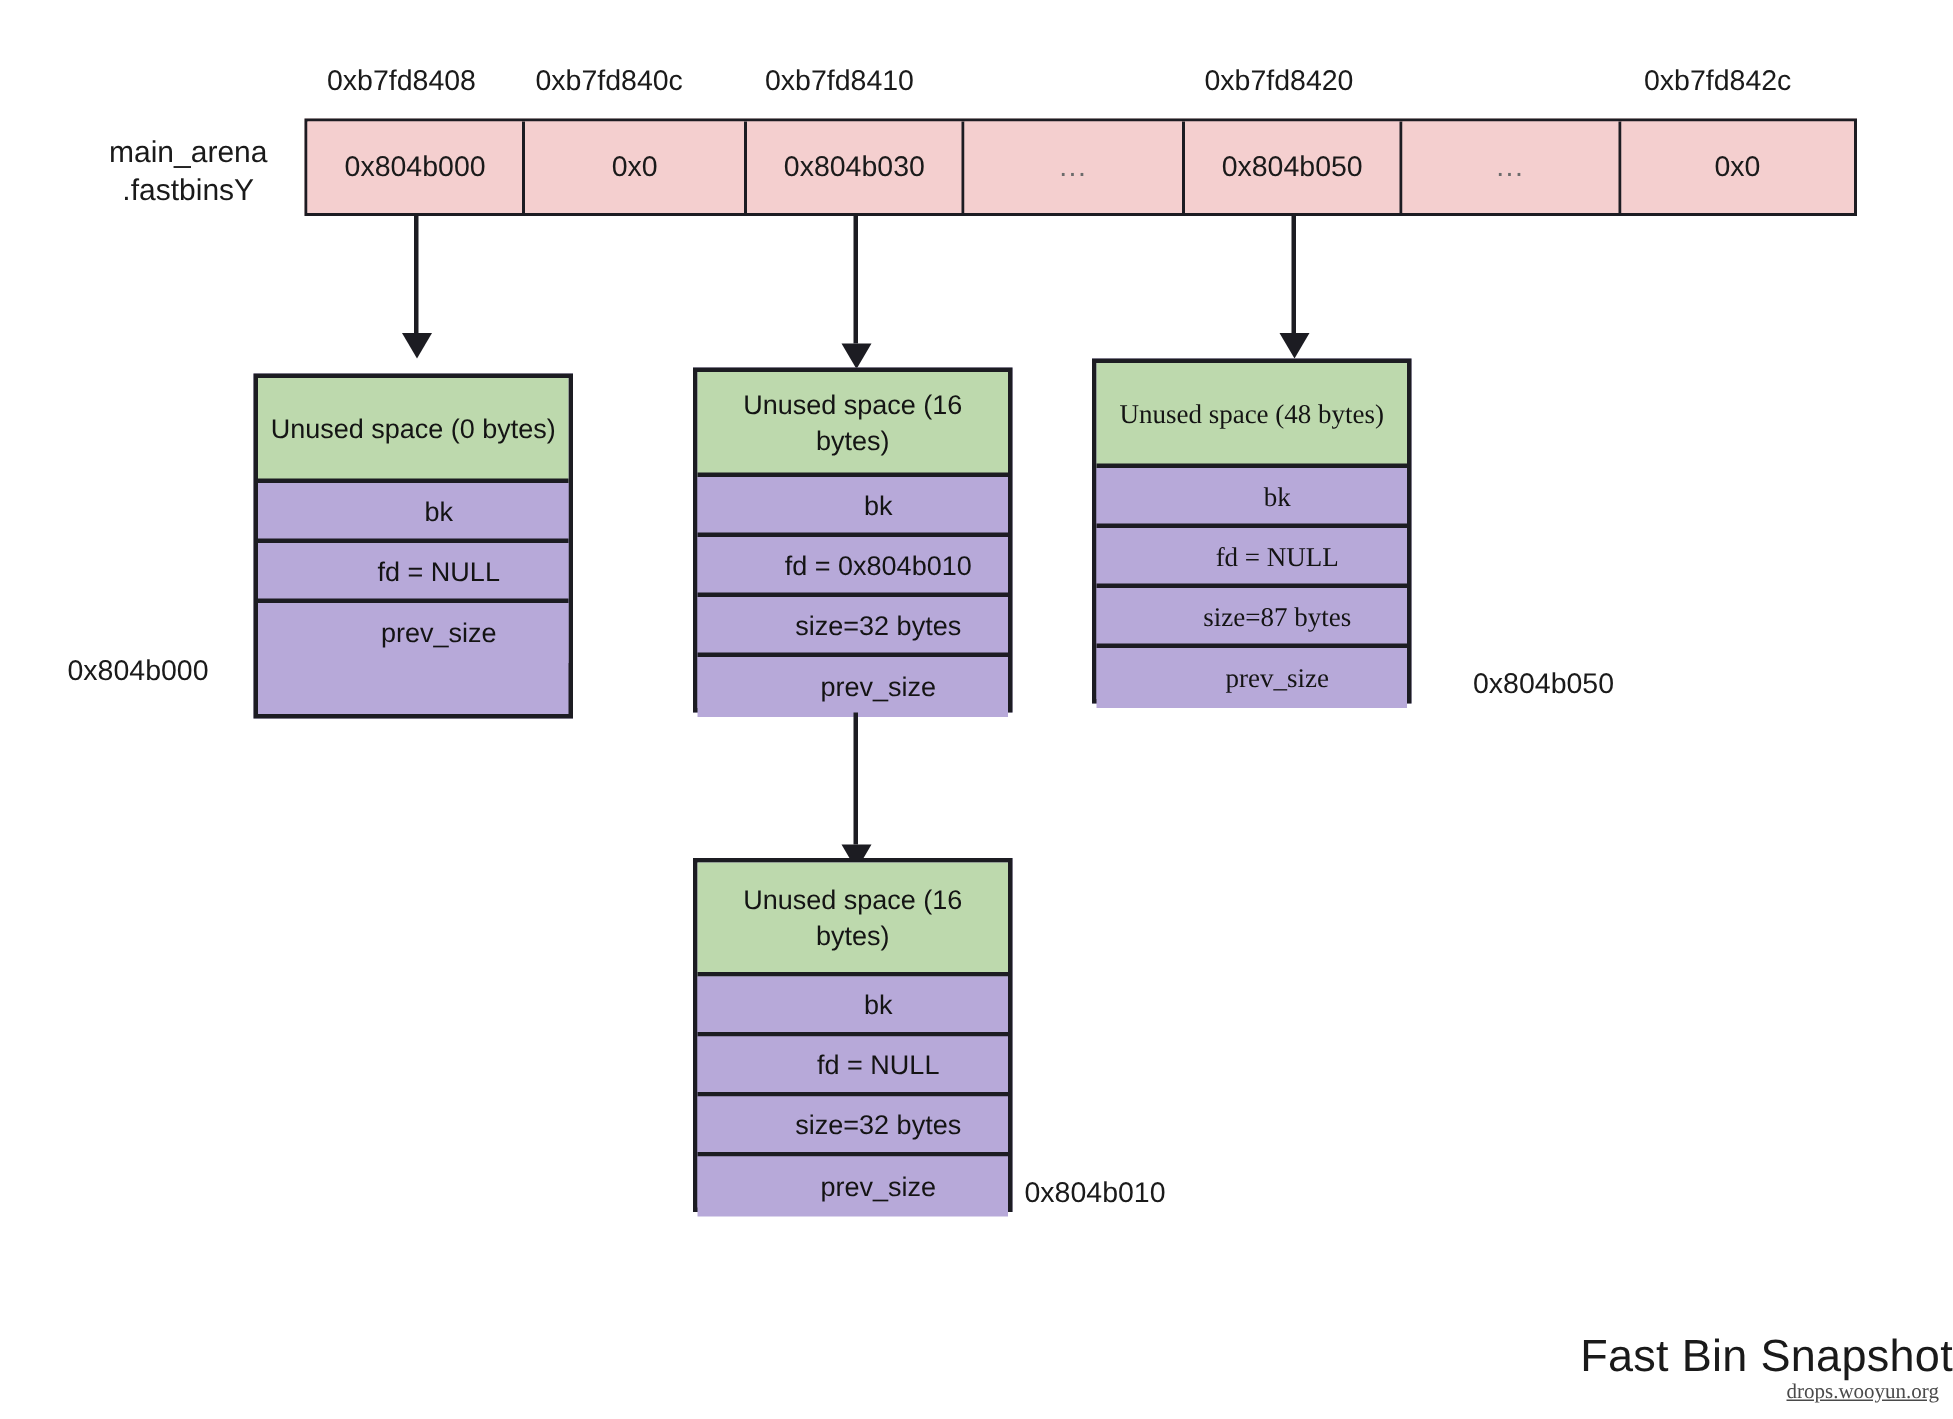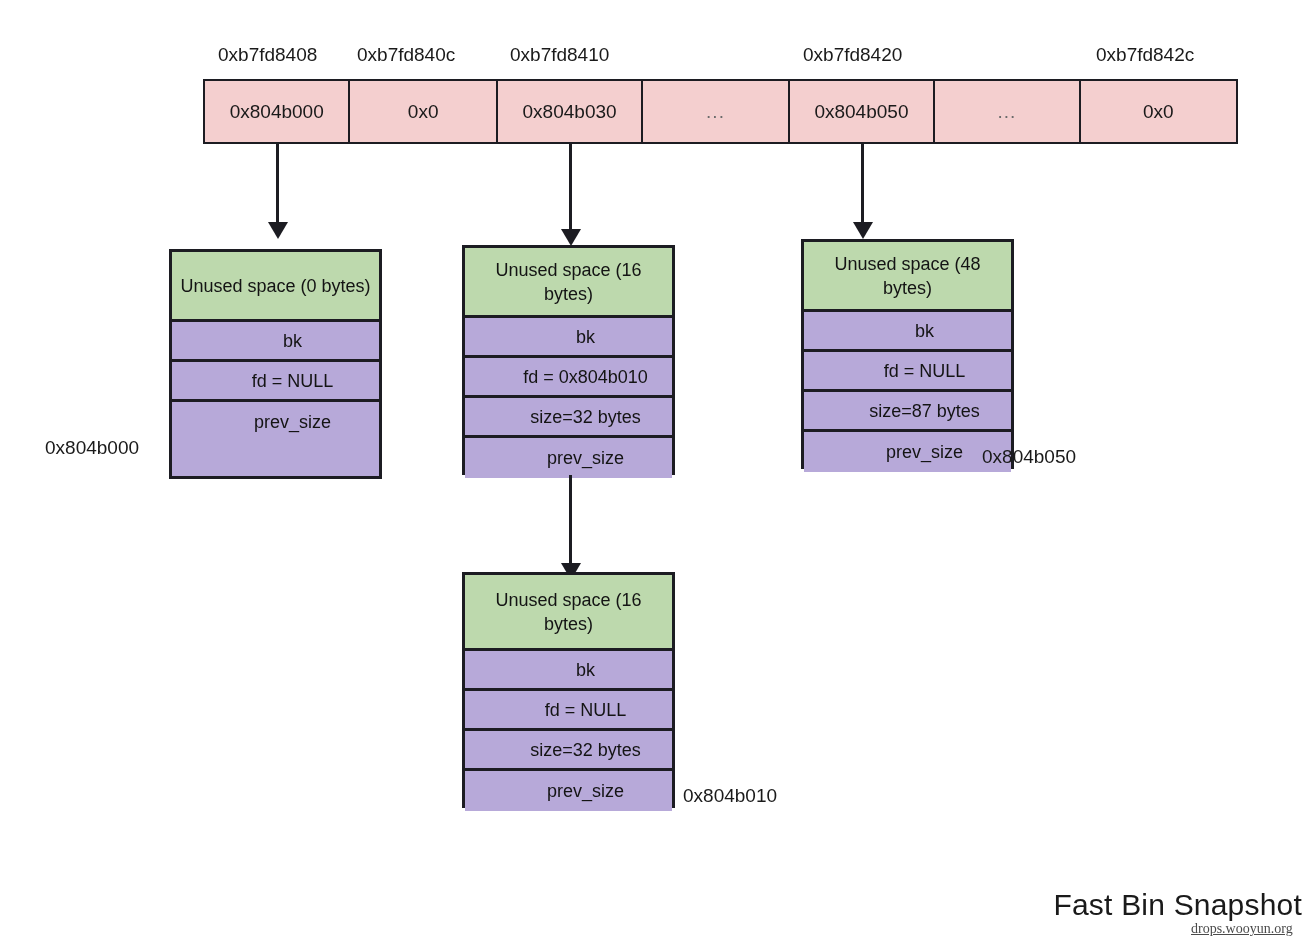--- a/index.html
+++ b/index.html
@@ -124,20 +124,22 @@
 <body>
 
 <div id="canvas">
 
   <div class="abs addr-head" style="left:218px; top:44px;">0xb7fd8408</div>
   <div class="abs addr-head" style="left:357px; top:44px;">0xb7fd840c</div>
   <div class="abs addr-head" style="left:510px; top:44px;">0xb7fd8410</div>
   <div class="abs addr-head" style="left:803px; top:44px;">0xb7fd8420</div>
   <div class="abs addr-head" style="left:1096px; top:44px;">0xb7fd842c</div>
 
+  <div class="abs fastbin-label" style="left:48px; top:90px; width:155px;">main_arena
+.fastbinsY</div>
 
   <div class="abs fb-row" style="left:203px; top:79px; width:1035px; height:65px;">
     <div class="fb-cell" style="width:146px;">0x804b000</div>
     <div class="fb-cell" style="width:148px;">0x0</div>
     <div class="fb-cell" style="width:146px;">0x804b030</div>
     <div class="fb-cell ellipsis" style="width:147px;">...</div>
     <div class="fb-cell" style="width:146px;">0x804b050</div>
     <div class="fb-cell ellipsis" style="width:146px;">...</div>
     <div class="fb-cell" style="width:156px;">0x0</div>
   </div>
@@ -171,21 +173,21 @@
     <div class="chunk-seg seg-field">fd = 0x804b010</div>
     <div class="chunk-seg seg-field">size=32 bytes</div>
     <div class="chunk-seg seg-field">prev_size</div>
   </div>
 
   <div class="abs" style="left:569px; top:475px;">
     <div class="arrow-line" style="height:88px;"></div>
     <div class="arrow-head" style="margin-left:-8px;"></div>
   </div>
 
-  <div class="abs chunk" style="left:801px; top:239px; width:213px; height:230px;">
+  <div class="abs chunk" style="left:728px; top:239px; width:213px; height:230px;font-family:Liberation Serif, serif;">
     <div class="chunk-seg seg-unused">Unused space (48 bytes)</div>
     <div class="chunk-seg seg-field">bk</div>
     <div class="chunk-seg seg-field">fd = NULL</div>
     <div class="chunk-seg seg-field">size=87 bytes</div>
     <div class="chunk-seg seg-field">prev_size</div>
   </div>
   <div class="abs side-addr" style="left:982px; top:446px;">0x804b050</div>
 
   <div class="abs chunk" style="left:462px; top:572px; width:213px; height:236px;">
     <div class="chunk-seg seg-unused" style="height:76px;">Unused space (16 bytes)</div>

